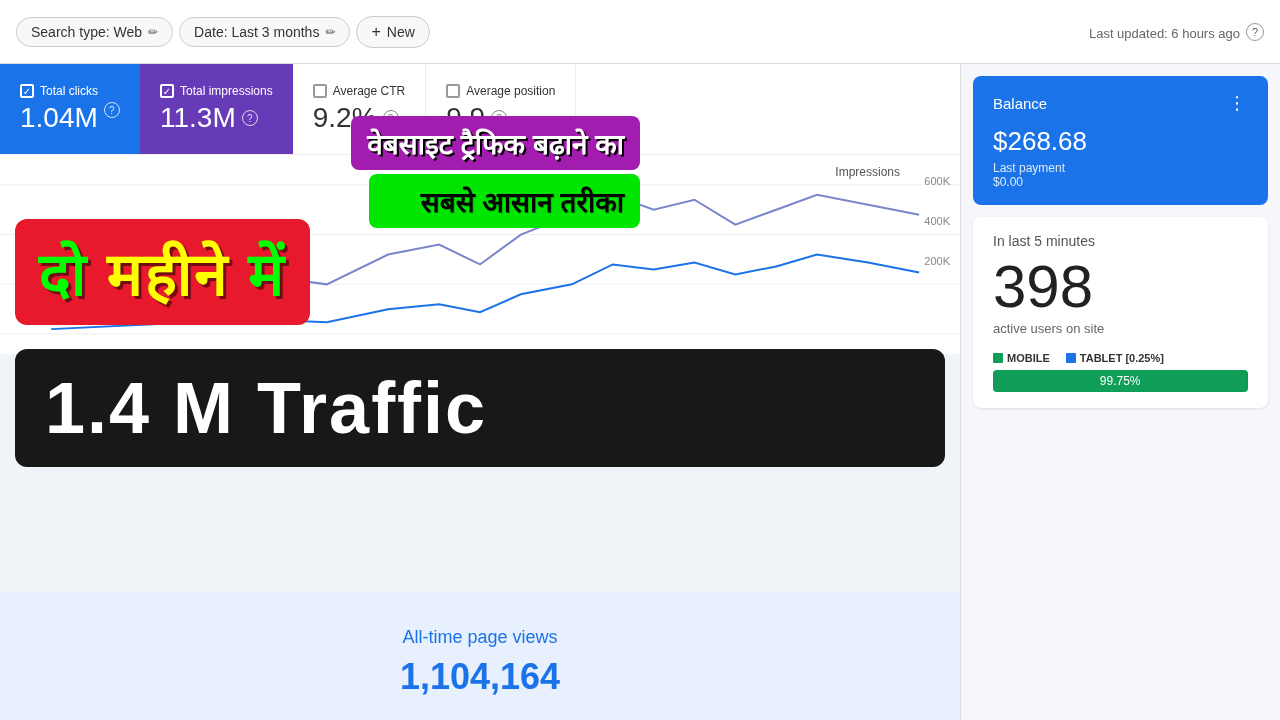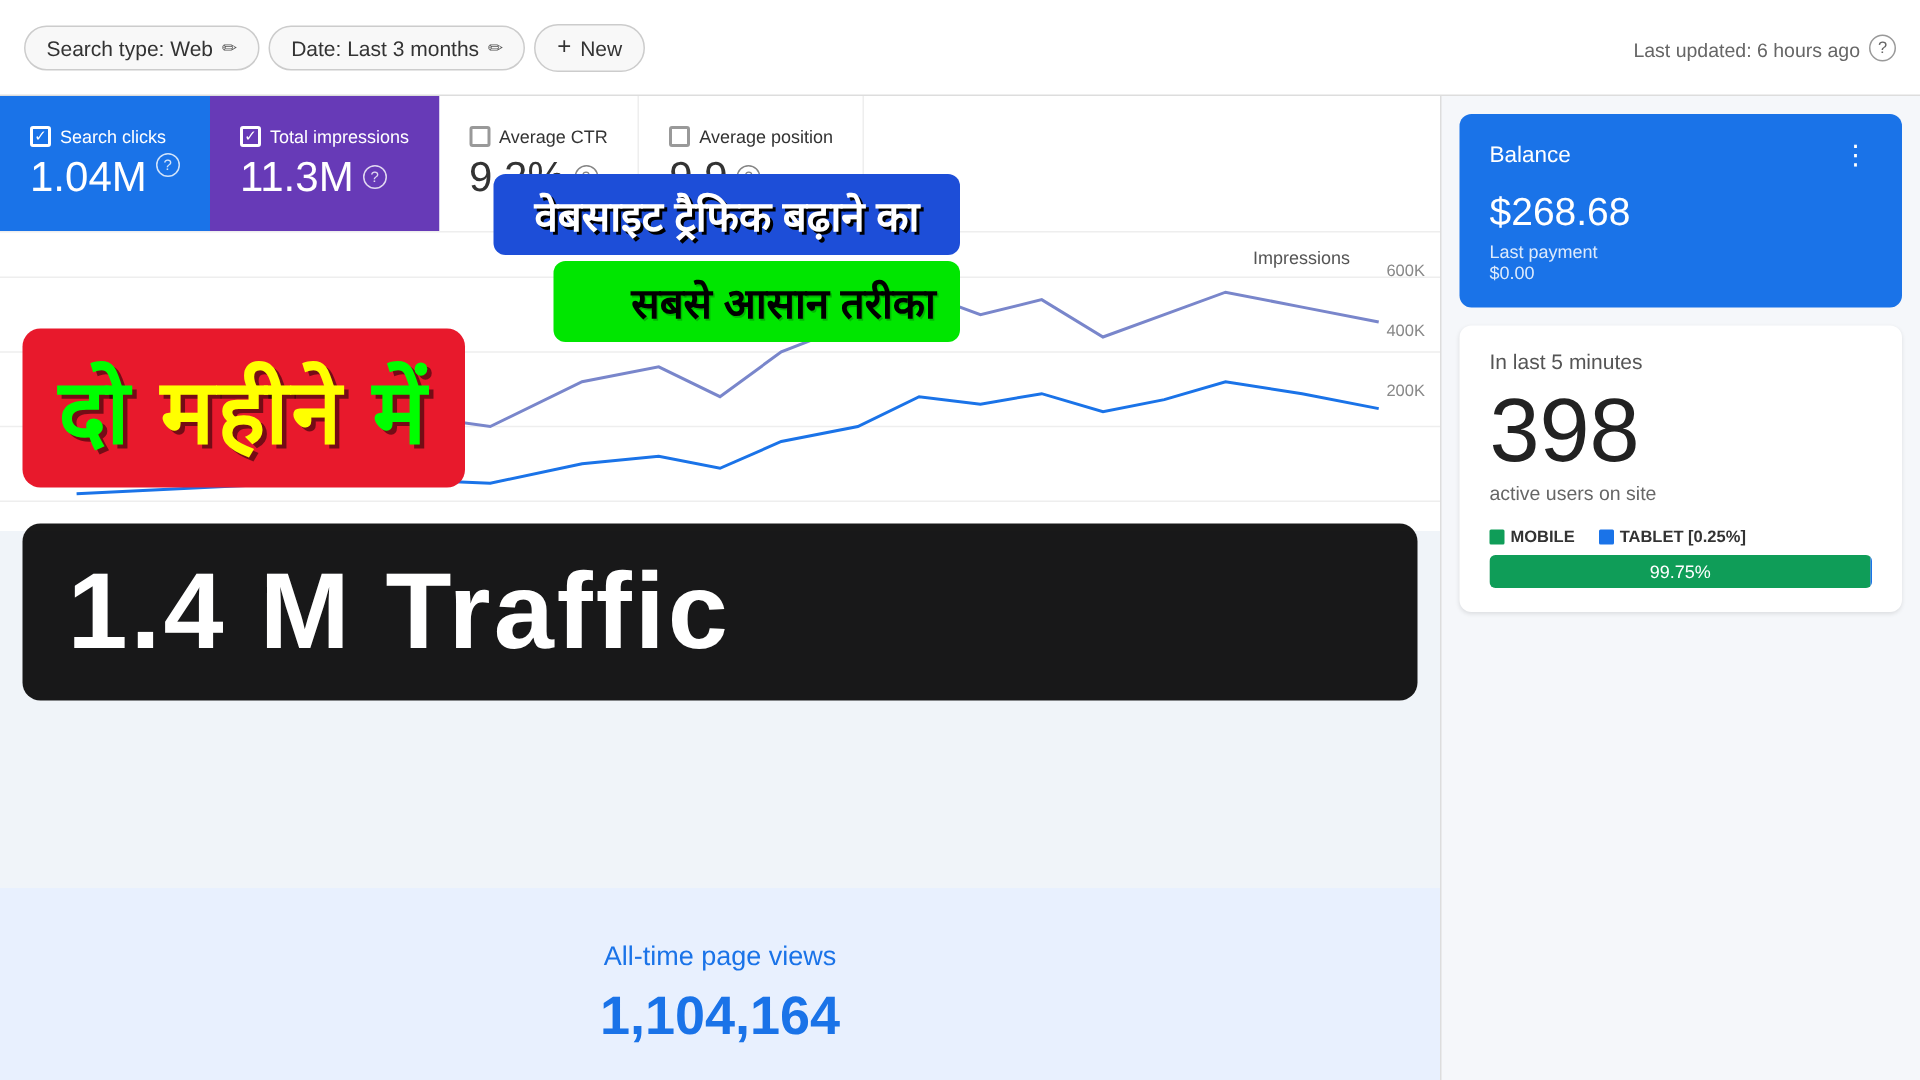--- a/index.html
+++ b/index.html
@@ -175,23 +175,23 @@
       position: absolute;
       top: 0; left: 0; right: 0; bottom: 0;
       pointer-events: none;
     }
 
     
     .banner-top-right {
       position: absolute;
       top: 52px;
       right: 320px;
-      background: #1d4ed8;
+      background: #a21caf;
       border-radius: 8px;
-      padding: 8px 27px;
+      padding: 8px 16px;
       z-index: 10;
       margin-left: 23px;
     }
     .banner-top-right-text {
       font-size: 28px;
       font-weight: 900;
       color: #fff;
       text-shadow: 2px 2px 0 #000;
       font-family: Arial, sans-serif;
     }
@@ -407,21 +407,21 @@
 </div>
 
 <div class="main-content">
 
   <div class="left-panel">
 
     <div class="metrics-row">
       <div class="metric-card blue-bg">
         <div class="metric-checkbox">
           <span class="checkbox-box">✓</span>
-          <span>Search clicks</span>
+          <span>Total clicks</span>
         </div>
         <div style="display:flex;">
           <span class="metric-value">1.04M</span>
           <span class="metric-info">?</span>
         </div>
       </div>
       <div class="metric-card purple-bg">
         <div class="metric-checkbox">
           <span class="checkbox-box">✓</span>
           <span>Total impressions</span>

